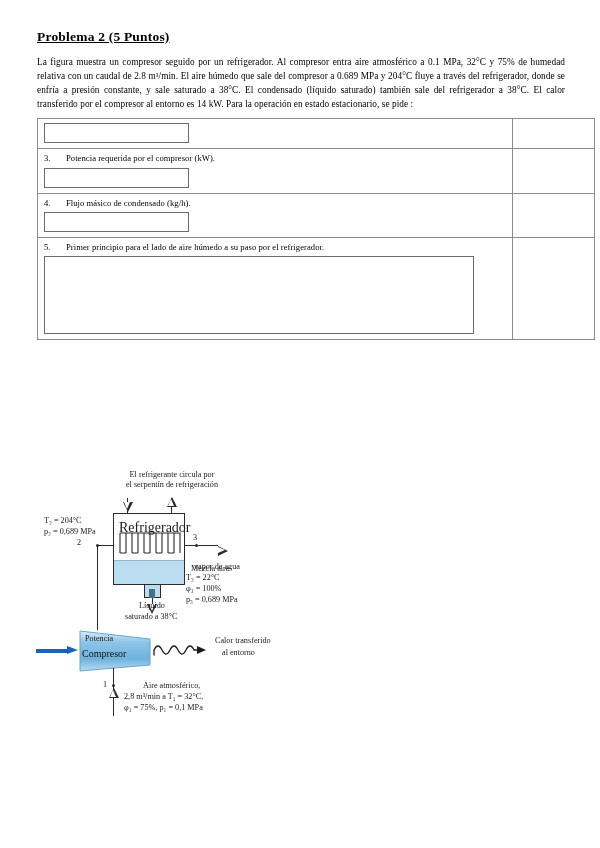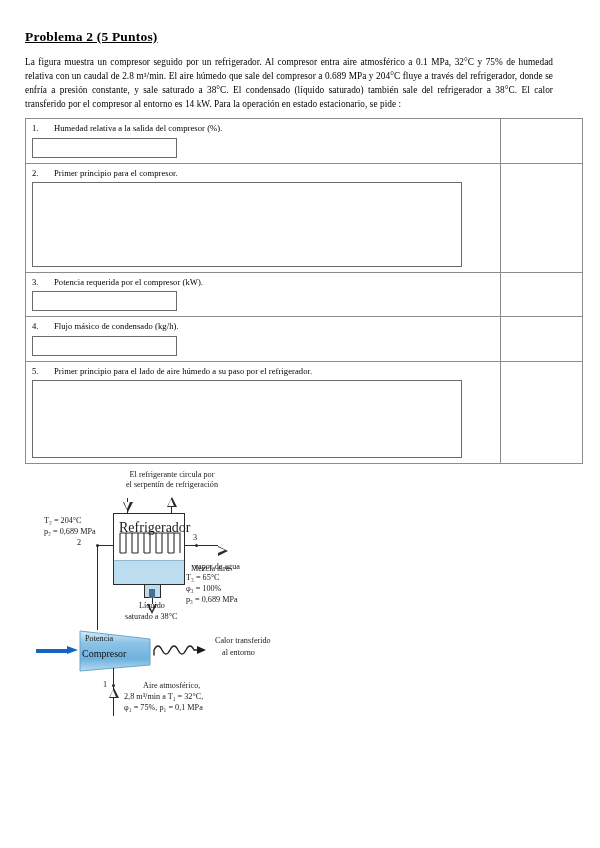--- a/index.html
+++ b/index.html
@@ -13,21 +13,21 @@
     font-family: "Liberation Serif", "DejaVu Serif", serif;
     color: #000000;
     position: relative;
     overflow: hidden;
   }
   .page {
     position: relative;
     width: 528px;
     height: 848px;
     box-sizing: border-box;
-    padding: 30px 30px 0 25px;
+    padding: 30px 30px 0 37px;
   }
 
   
   .title {
     font-size: 13.5px;
     font-weight: bold;
     text-decoration: underline;
     letter-spacing: 0.2px;
     margin: 0 0 10px 0;
     line-height: 1.1;
@@ -254,40 +254,26 @@
 
   <table class="qtable">
     <colgroup>
       <col>
       <col class="qcol-narrow">
     </colgroup>
     <tbody>
       <tr>
         <td>
           <div class="qcell">
-            <div class="qrow-label">
-              <span class="qnum">1.</span><span>Humedad relativa a la salida del compresor (%).</span>
-            </div>
             <div class="answer-box"></div>
           </div>
         </td>
         <td></td>
       </tr>
 
-      <tr>
-        <td>
-          <div class="qcell">
-            <div class="qrow-label">
-              <span class="qnum">2.</span><span>Primer principio para el compresor.</span>
-            </div>
-            <div class="answer-box wide"></div>
-          </div>
-        </td>
-        <td></td>
-      </tr>
 
       <tr>
         <td>
           <div class="qcell">
             <div class="qrow-label">
               <span class="qnum">3.</span><span>Potencia requerida por el compresor (kW).</span>
             </div>
             <div class="answer-box"></div>
           </div>
         </td>
@@ -351,21 +337,21 @@
   <div class="pipe pipe-h" style="left:97px; top:545px; width:17px;"></div>
   <div class="dot" style="left:95.5px; top:543.5px;"></div>
 
   <div class="pipe pipe-h" style="left:185px; top:545px; width:33px;"></div>
   <div class="tri-outline-right" style="left:218px; top:545.5px;"></div>
   <div class="dot" style="left:194.5px; top:543.5px;"></div>
   <div class="fig-txt" style="left:193px; top:533px;">3</div>
 
   <div class="fig-txt" style="left:191px; top:564px;">Mezcla aire-</div>
   <div class="fig-txt" style="left:194px; top:562px;">vapor de agua</div>
-  <div class="fig-txt" style="left:186px; top:573px;">T₃ = 65°C</div>
+  <div class="fig-txt" style="left:186px; top:573px;">T₃ = 22°C</div>
   <div class="fig-txt" style="left:186px; top:584px;text-align:center;">φ₃ = 100%</div>
   <div class="fig-txt" style="left:186px; top:595px;">p₃ = 0,689 MPa</div>
 
   <div class="vessel-neck"></div>
   <div class="valve"></div>
   <div class="pipe pipe-v" style="left:151.5px; top:598px; height:6px;"></div>
   <div class="tri-outline-down" style="left:147px; top:604px;"></div>
 
   <div class="fig-txt" style="left:139px; top:601px;">Líquido</div>
   <div class="fig-txt" style="left:125px; top:612px;">saturado a 38°C</div>

